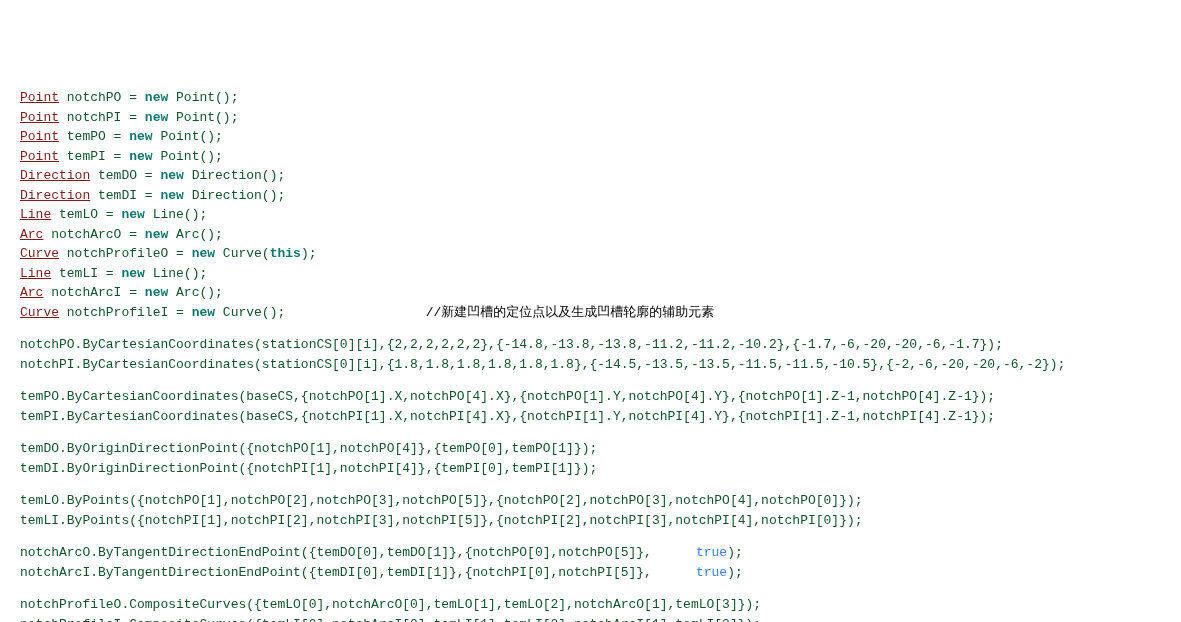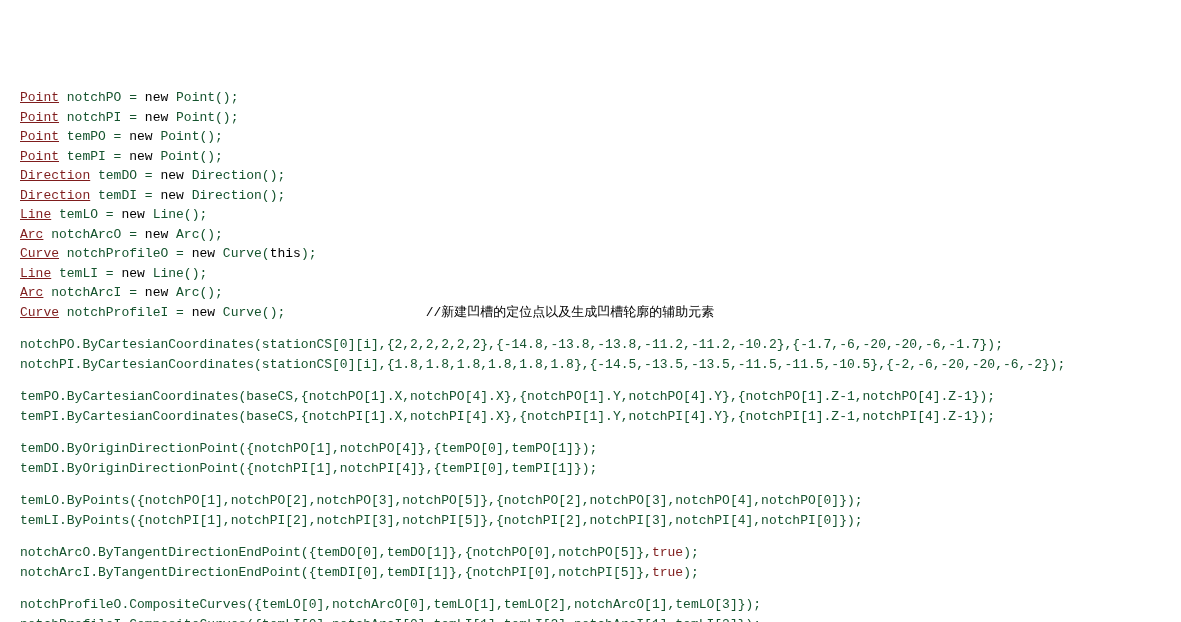--- a/index.html
+++ b/index.html
@@ -9,25 +9,25 @@
       font-size: 13px;
       line-height: 1.5;
       background: #ffffff;
       color: #000000;
       white-space: pre;
     }
     .code-line {
       display: block;
       white-space: pre;
     }
-    .kw { color: #000000; }
+    .kw { color: #0f766e; font-weight: bold; }
     .comment { color: #000000; }
     .type { color: #7f1d1d; text-decoration: underline; }
     .ident { color: #14532d; }
-    .bool { color: #7f1d1d; }
+    .bool { color: #3b82f6; margin-left: 44px; }
     .blank-line {
       display: block;
       height: 1em;
     }
   </style>
 </head>
 <body>
 
 
 

